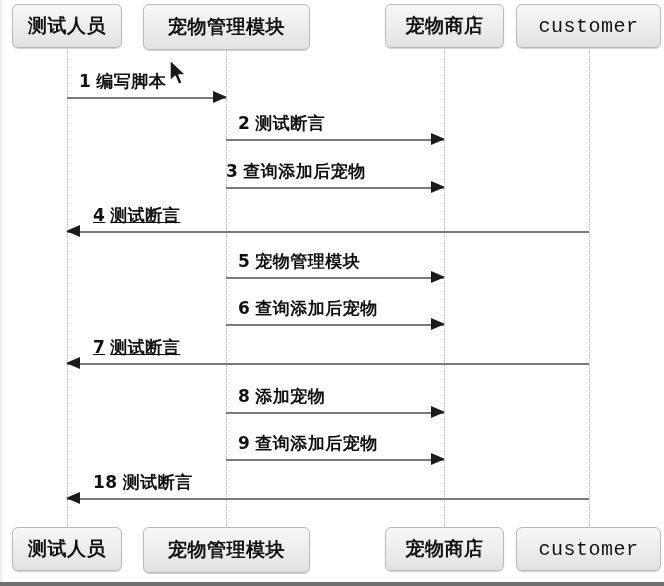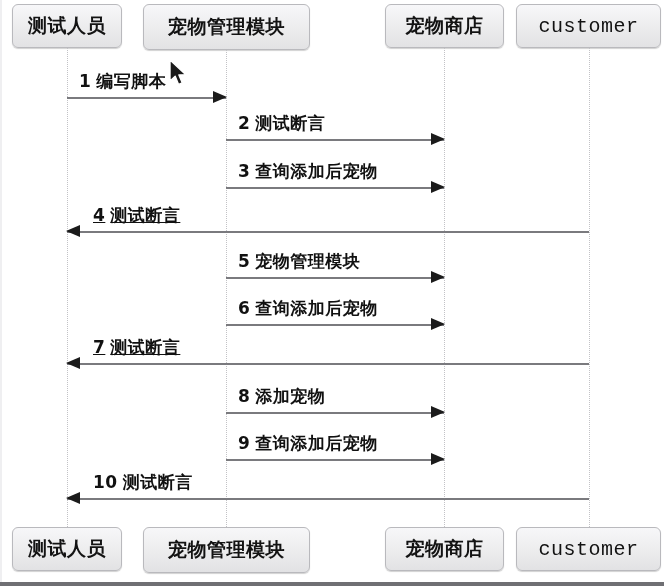--- a/index.html
+++ b/index.html
@@ -167,21 +167,21 @@
         <div class="msg-label" style="left: 12px;"><span class="seq">1</span><span>编写脚本</span></div>
       </div>
       <div class="message" style="left: 226px; width: 218px; top: 139px;">
         <div class="msg-line"></div>
         <div class="arrowhead right"></div>
         <div class="msg-label" style="left: 12px;"><span class="seq">2</span><span>测试断言</span></div>
       </div>
       <div class="message" style="left: 226px; width: 218px; top: 187px;">
         <div class="msg-line"></div>
         <div class="arrowhead right"></div>
-        <div class="msg-label" style="left: 12px;"><span class="seq">3</span><span>查询添加后宠物</span></div>
+        <div class="msg-label" style="left: 0;"><span class="seq">3</span><span>查询添加后宠物</span></div>
       </div>
       <div class="message" style="left: 67px; width: 522px; top: 231px;">
         <div class="msg-line"></div>
         <div class="arrowhead left"></div>
         <div class="msg-label" style="left: 26px; text-decoration: underline;"><span class="seq">4</span><span>测试断言</span></div>
       </div>
       <div class="message" style="left: 226px; width: 218px; top: 277px;">
         <div class="msg-line"></div>
         <div class="arrowhead right"></div>
         <div class="msg-label" style="left: 12px;"><span class="seq">5</span><span>宠物管理模块</span></div>
@@ -202,21 +202,21 @@
         <div class="msg-label" style="left: 12px;"><span class="seq">8</span><span>添加宠物</span></div>
       </div>
       <div class="message" style="left: 226px; width: 218px; top: 459px;">
         <div class="msg-line"></div>
         <div class="arrowhead right"></div>
         <div class="msg-label" style="left: 12px;"><span class="seq">9</span><span>查询添加后宠物</span></div>
       </div>
       <div class="message" style="left: 67px; width: 522px; top: 498px;">
         <div class="msg-line"></div>
         <div class="arrowhead left"></div>
-        <div class="msg-label" style="left: 26px;"><span class="seq">10</span><span>测试断言</span></div>
+        <div class="msg-label" style="left: 26px;"><span class="seq">18</span><span>测试断言</span></div>
       </div>
     </div>
 
   <div class="participant cn" id="p-bot-0" style="left: 12px; top: 527px; width: 110px; height: 44px;">
     <span>测试人员</span>
   </div>
   <div class="participant cn" id="p-bot-1" style="left: 143px; top: 527px; width: 167px; height: 46px;">
     <span>宠物管理模块</span>
   </div>
   <div class="participant cn" id="p-bot-2" style="left: 385px; top: 527px; width: 119px; height: 44px;">

